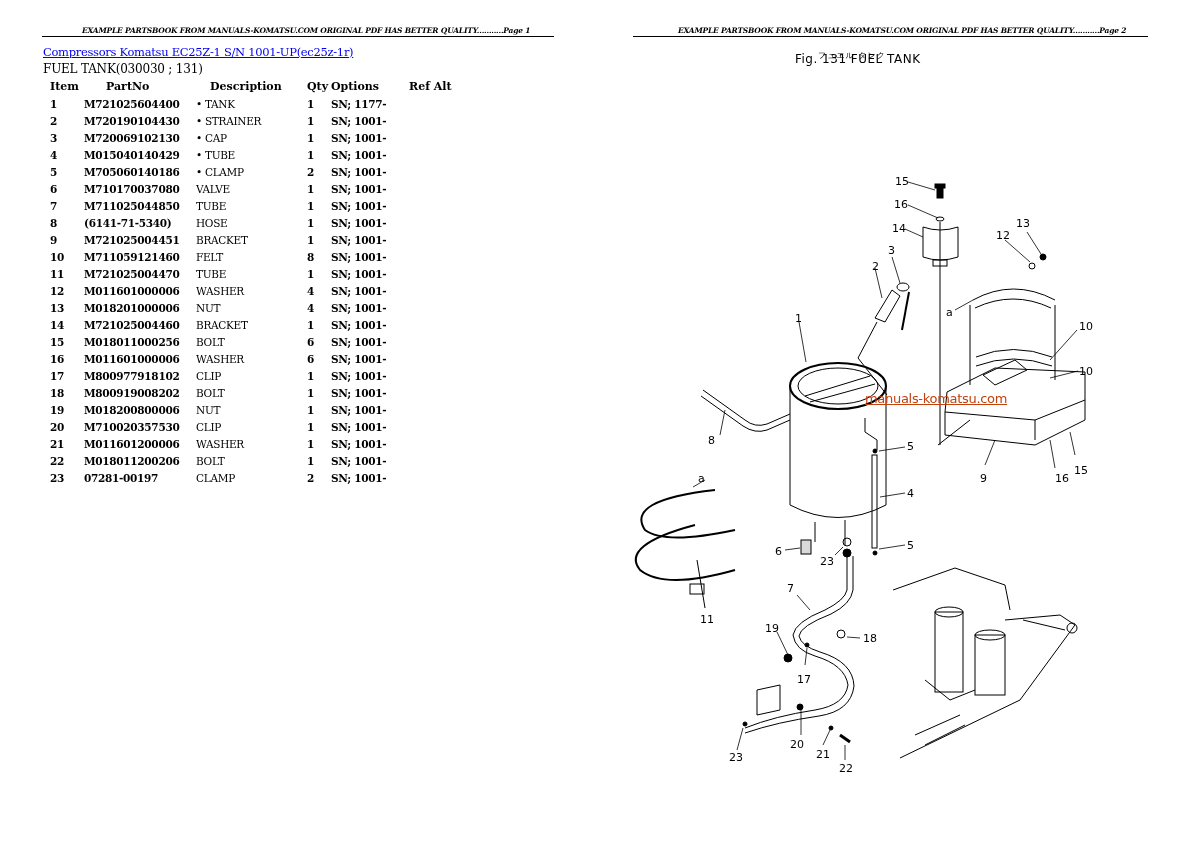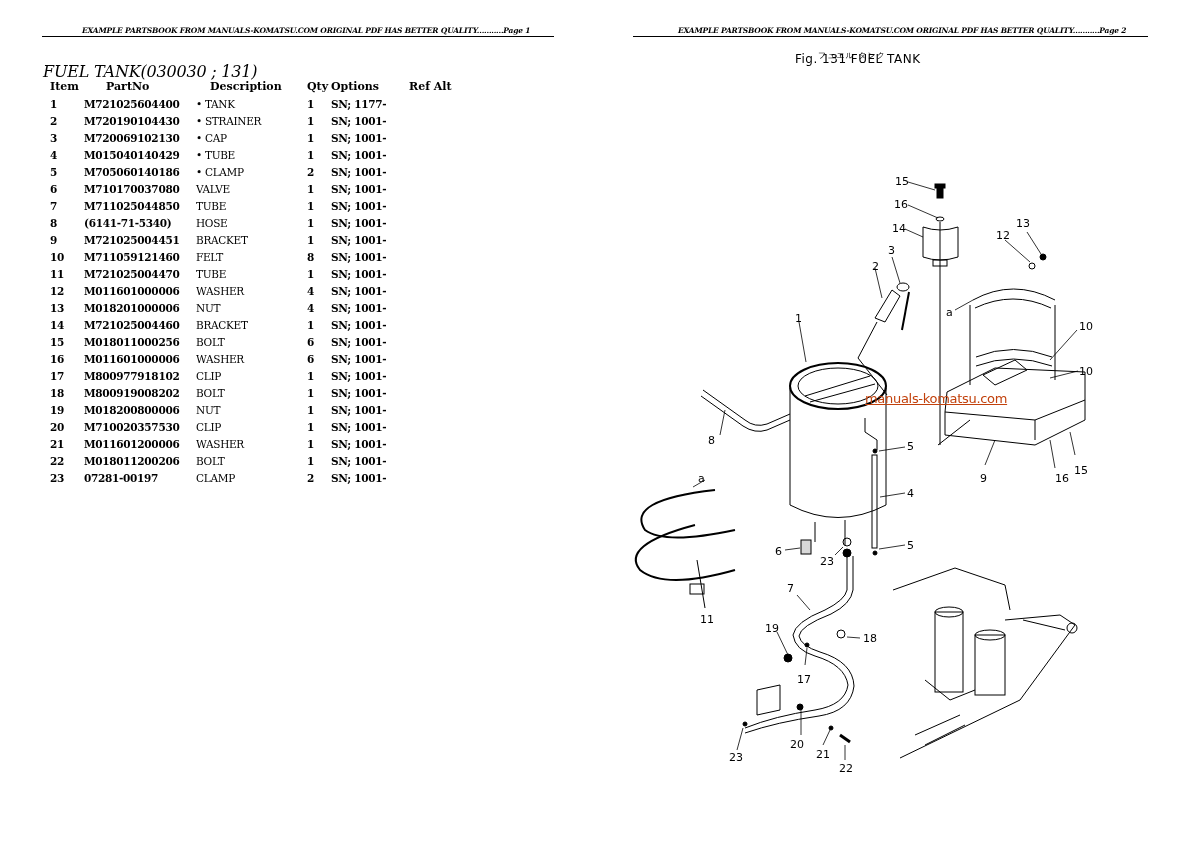--- a/index.html
+++ b/index.html
@@ -7,21 +7,21 @@
   .page { position: absolute; top: 0; height: 842px; }
   .page-left { left: 0; width: 595px; }
   .page-right { left: 595px; width: 595px; }
   .banner { position: absolute; top: 26px; font-family: "DejaVu Serif", serif; font-weight: bold; font-style: italic; font-size: 7.5px; letter-spacing: -0.2px; white-space: nowrap; }
   .banner-left { left: 82px; }
   .banner-right { left: 83px; }
   .rule { position: absolute; top: 36px; height: 0; border-top: 1px solid #000; }
   .rule-left { left: 42px; width: 512px; }
   .rule-right { left: 38px; width: 515px; }
   .title-link { position: absolute; left: 43px; top: 45px; font-size: 11.5px; color: #0000ee; text-decoration: underline; white-space: nowrap; letter-spacing: -0.3px; }
-  .subtitle { position: absolute; left: 43px; top: 62px; font-size: 16px; white-space: nowrap; letter-spacing: -0.2px; font-style: italic; }
+  .subtitle { position: absolute; left: 43px; top: 62px; font-size: 12px; white-space: nowrap; letter-spacing: -0.2px; }
   table.parts { position: absolute; left: 44px; top: 77px; border-collapse: collapse; font-size: 11px; }
   table.parts th { font-weight: bold; text-align: left; padding: 0; height: 18px; font-size: 11px; }
   table.parts td { padding: 0; height: 17px; white-space: nowrap; font-weight: bold; font-size: 10.5px; letter-spacing: -0.3px; }
   table.parts td.desc { font-weight: normal; }
   .c-item { width: 34px; padding-left: 6px !important; }
   .c-part { width: 90px; }
   .c-desc { width: 97px; }
   .c-qty { width: 24px; margin-left: 48px; }
   .c-opt { width: 78px; }
   .c-ref { width: 50px; }
@@ -33,20 +33,21 @@
   .diagram { position: absolute; left: 0; top: 0; width: 595px; height: 842px; }
   .watermark { position: absolute; left: 270px; top: 391px; font-family: "DejaVu Sans", sans-serif; font-size: 13px; color: #c2410c; white-space: nowrap; letter-spacing: -0.3px; text-decoration: underline; }
   .callout { font-family: "DejaVu Sans", sans-serif; font-size: 11px; fill: #000; }
 </style>
 </head>
 <body>
 
 <div class="page page-left">
   <div class="banner banner-left">EXAMPLE PARTSBOOK FROM MANUALS-KOMATSU.COM ORIGINAL PDF HAS BETTER QUALITY...........Page 1</div>
   <div class="rule rule-left"></div>
+  <a class="title-link">Compressors Komatsu EC25Z-1 S/N 1001-UP(ec25z-1r)</a>
   <div class="subtitle">FUEL TANK(030030 ; 131)</div>
 
   <table class="parts">
     <thead>
       <tr>
         <th class="c-item">Item</th>
         <th class="c-part">PartNo</th>
         <th class="c-desc">Description</th>
         <th class="c-qty">Qty</th>
         <th class="c-opt">Options</th>

